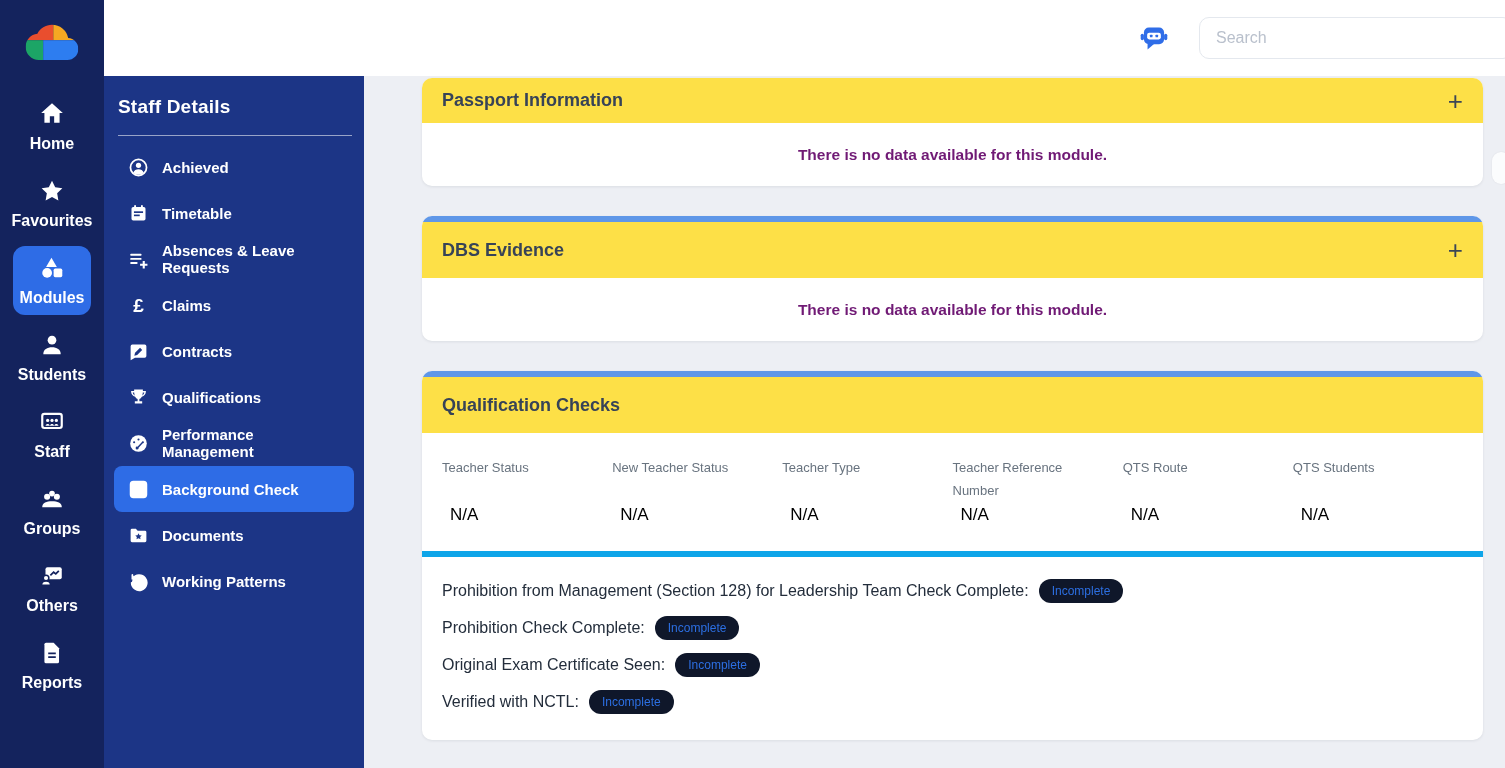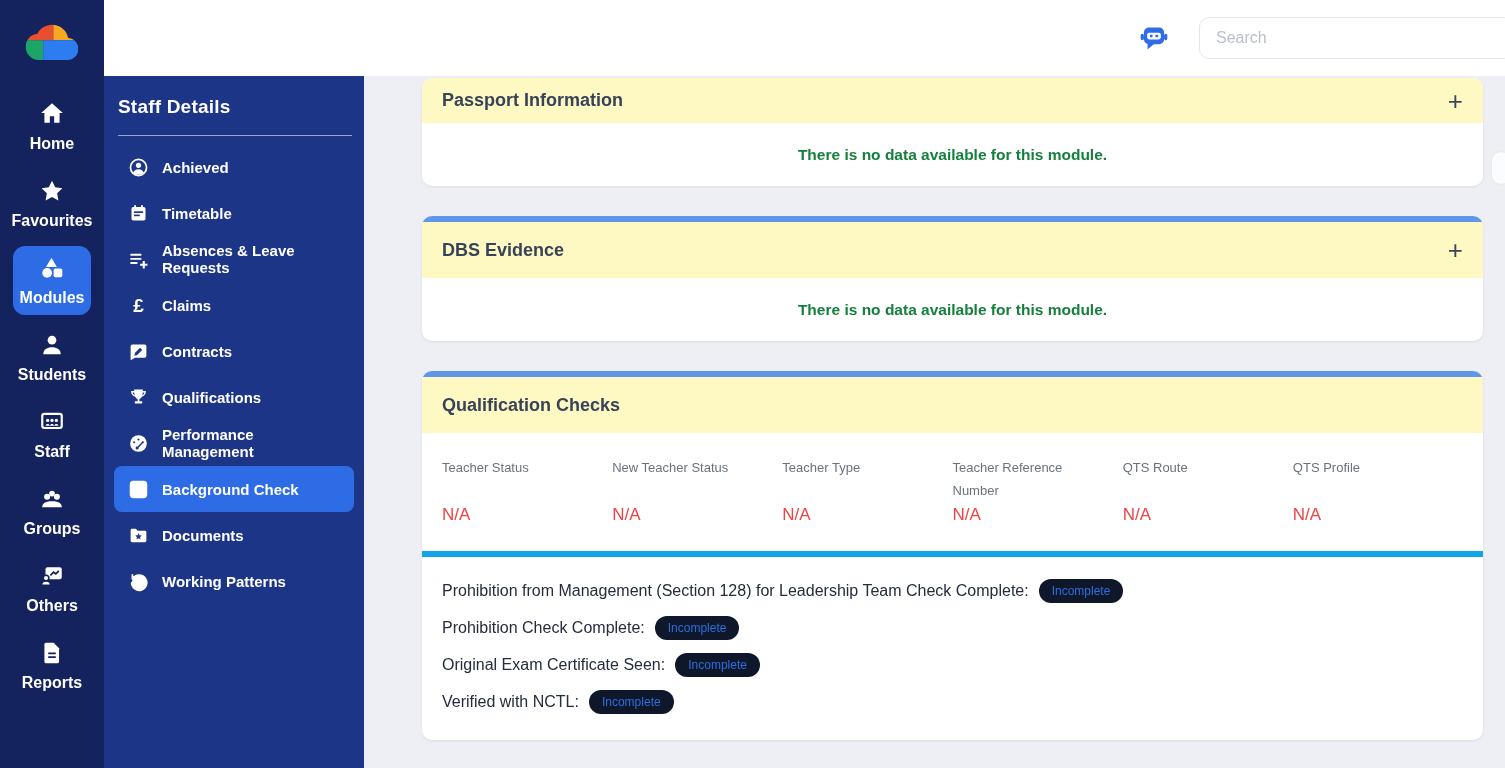--- a/index.html
+++ b/index.html
@@ -43,29 +43,29 @@
   .panel-item { height:46px; margin:0 10px; padding:0 14px; border-radius:8px; display:flex; align-items:center; gap:13px; font-size:15px; font-weight:700; cursor:pointer; }
   .panel-item.active { background:#2e6ce6; }
   .panel-item .pic { width:21px; height:21px; display:flex; align-items:center; justify-content:center; }
   .panel-item .pic svg { width:21px; height:21px; fill:#fff; }
   .pic-glyph { font-size:19px; font-weight:700; color:#fff; line-height:1; }
 
   
   .main { flex:1; background:#edeff4; padding:2px 22px 0 28px; position:relative; overflow:hidden; }
   .card { background:#fff; border-radius:10px; box-shadow:0 1px 3px rgba(16,24,40,.08); margin-bottom:30px; overflow:hidden; }
   .card-topbar { height:6px; background:#5f97e8; }
-  .card-header { background:#fef9c3; display:flex; align-items:center; justify-content:space-between; padding:0 20px; height:56px; }
+  .card-header { background:#fde047; display:flex; align-items:center; justify-content:space-between; padding:0 20px; height:56px; }
   .card.clipped .card-header { height:45px; }
   .card-title { font-size:18px; font-weight:700; color:#374357; }
   .add-btn { background:none; border:none; font-size:26px; font-weight:300; color:#3b4656; cursor:pointer; line-height:1; }
-  .card-empty { height:63px; display:flex; align-items:center; justify-content:center; font-size:15.5px; font-weight:600; color:#15803d; }
+  .card-empty { height:63px; display:flex; align-items:center; justify-content:center; font-size:15.5px; font-weight:600; color:#701a75; }
 
   .stats-grid { display:grid; grid-template-columns:repeat(6,1fr); padding:24px 20px 26px; border-bottom:6px solid #0ea5e9; }
   .stat-label { font-size:13px; color:#68737f; line-height:1.75; min-height:46px; max-width:130px; }
-  .stat-value { font-size:17px; font-weight:500; color:#ef4444; margin-top:2px; }
+  .stat-value { font-size:17px; font-weight:500; color:#000000; margin-top:2px;margin-left:8px; }
 
   .checks-list { padding:22px 20px 26px; display:flex; flex-direction:column; gap:13px; }
   .check-row { display:flex; align-items:center; }
   .check-label { font-size:16px; color:#232d3b; }
   .status-badge { margin-left:10px; background:#0f172a; color:#2c6fe2; font-size:12px; font-weight:500; padding:5px 13px; border-radius:15px; }
   .scroll-thumb { position:absolute; top:76px; right:-5px; width:18px; height:32px; background:#fbfcfd; border-radius:9px; box-shadow:0 0 2px rgba(0,0,0,.08); }
 </style>
 </head>
 <body>
 
@@ -367,21 +367,21 @@
             </div>
             <div>
               <div class="stat-label">Teacher Reference Number</div>
               <div class="stat-value">N/A</div>
             </div>
             <div>
               <div class="stat-label">QTS Route</div>
               <div class="stat-value">N/A</div>
             </div>
             <div>
-              <div class="stat-label">QTS Profile</div>
+              <div class="stat-label">QTS Students</div>
               <div class="stat-value">N/A</div>
             </div>
           </div>
 
           <div class="checks-list">
             <div class="check-row">
               <span class="check-label">Prohibition from Management (Section 128) for Leadership Team Check Complete:</span>
               <span class="status-badge">Incomplete</span>
             </div>
             <div class="check-row">

